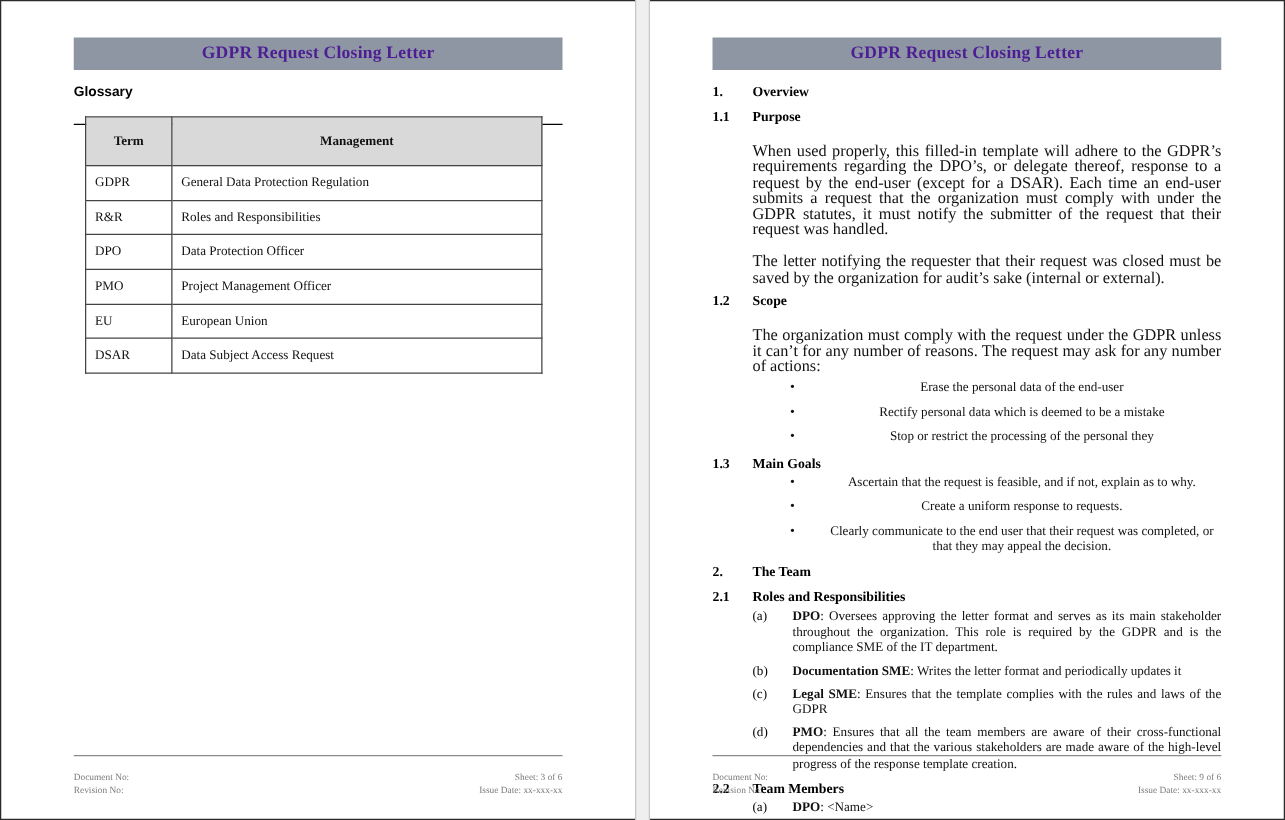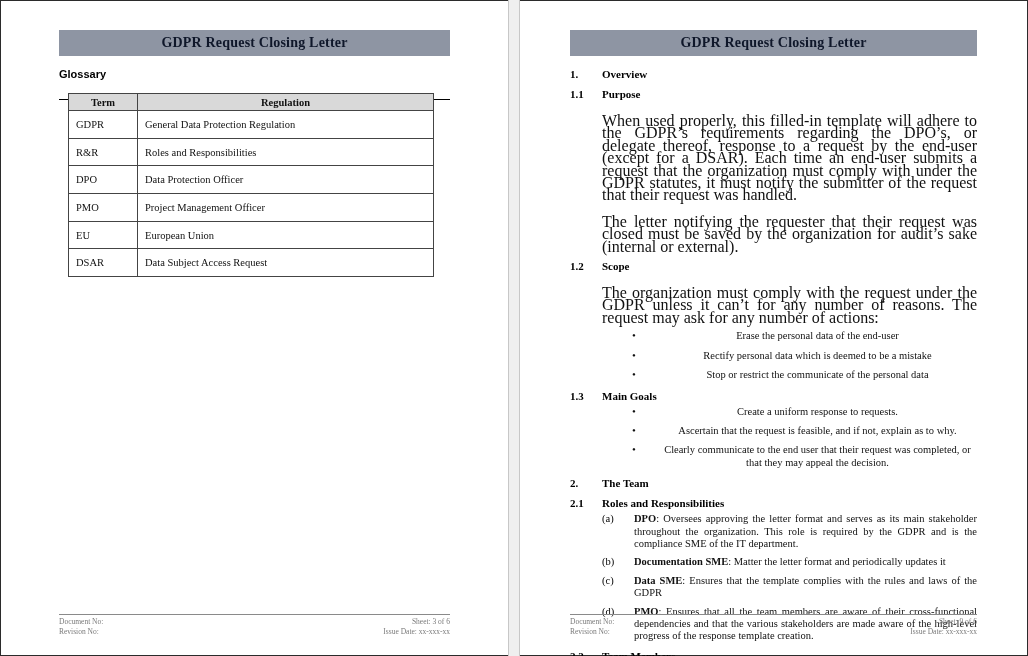--- a/index.html
+++ b/index.html
@@ -51,21 +51,21 @@
     position: absolute;
     left: 0; top: 0; right: 0; bottom: 0;
   }
 
   
   .title-bar {
     position: absolute;
     top: 29px;
     height: 26px;
     background: #8e95a3;
-    color: #0f172a;
+    color: #4c1d95;
     font-family: "Liberation Serif", serif;
     font-weight: bold;
     font-size: 14px;
     letter-spacing: 0.2px;
     display: flex;
     align-items: center;
     justify-content: center;
     text-align: center;
   }
   .page-left .title-bar  { left: 58px; right: 58px; }
@@ -102,21 +102,21 @@
     padding: 0 7px;
     box-sizing: border-box;
     vertical-align: middle;
     font-weight: normal;
   }
   .glossary-table thead th {
     background: #d9d9d9;
     font-weight: bold;
     text-align: center;
     font-size: 10.5px;
-    height: 17px;
+    height: 39px;
   }
   .col-term { width: 69px; }
   .col-desc { width: 296px; }
 
   
   .content {
     position: absolute;
     left: 50px;
     right: 50px;
     top: 66px;
@@ -137,21 +137,21 @@
   .sec-title {
     font-weight: bold;
     font-size: 11px;
     line-height: 14px;
   }
   .sec-l1 { margin-top: 0px; margin-bottom: 6px; }
   .sec-l2 { margin-top: 6px; margin-bottom: 3px; }
 
   .para {
     margin-left: 32px;
-    font-size: 16px;
+    font-size: 13px;
     line-height: 12.4px;
     text-align: justify;
     margin-bottom: 6px;
     color: #111111;
     margin-top: 14px;
   }
 
   .bullets {
     margin: 0 0 4px 0;
     padding: 0;
@@ -199,21 +199,21 @@
     text-align: justify;
     color: #111111;
   }
   .alpha-text b { font-weight: bold; }
 
   
   .footer {
     position: absolute;
     bottom: 18px;
     border-top: 1.2px solid #8a8a8a;
-    padding-top: 2px;
+    padding-top: 12px;
     display: flex;
     justify-content: space-between;
     font-size: 7.5px;
     line-height: 10px;
     color: #7a7a7a;
     font-family: "Liberation Serif", serif;
     margin-top: 44px;
   }
   .page-left .footer  { left: 58px; right: 58px; }
   .page-right .footer { left: 50px; right: 50px; }
@@ -228,21 +228,21 @@
     <div class="page-body">
 
       <div class="title-bar">GDPR Request Closing Letter</div>
 
       <div class="glossary-heading">Glossary</div>
 
       <table class="glossary-table">
         <thead>
           <tr>
             <th class="col-term">Term</th>
-            <th class="col-desc">Regulation</th>
+            <th class="col-desc">Management</th>
           </tr>
         </thead>
         <tbody>
           <tr>
             <td>GDPR</td>
             <td>General Data Protection Regulation</td>
           </tr>
           <tr>
             <td>R&amp;R</td>
             <td>Roles and Responsibilities</td>
@@ -302,54 +302,54 @@
         <div class="para">The letter notifying the requester that their request was closed must be saved by the organization for audit’s sake (internal or external).</div>
 
         <div class="sec sec-l2">
           <div class="sec-num">1.2</div>
           <div class="sec-title">Scope</div>
         </div>
         <div class="para">The organization must comply with the request under the GDPR unless it can’t for any number of reasons. The request may ask for any number of actions:</div>
         <ul class="bullets">
           <li>Erase the personal data of the end-user</li>
           <li>Rectify personal data which is deemed to be a mistake</li>
-          <li>Stop or restrict the communicate of the personal data</li>
+          <li>Stop or restrict the processing of the personal they</li>
         </ul>
 
         <div class="sec sec-l2">
           <div class="sec-num">1.3</div>
           <div class="sec-title">Main Goals</div>
         </div>
         <ul class="bullets">
+          <li>Ascertain that the request is feasible, and if not, explain as to why.</li>
           <li>Create a uniform response to requests.</li>
-          <li>Ascertain that the request is feasible, and if not, explain as to why.</li>
           <li>Clearly communicate to the end user that their request was completed, or that they may appeal the decision.</li>
         </ul>
 
         <div class="sec sec-l1">
           <div class="sec-num">2.</div>
           <div class="sec-title">The Team</div>
         </div>
 
         <div class="sec sec-l2">
           <div class="sec-num">2.1</div>
           <div class="sec-title">Roles and Responsibilities</div>
         </div>
         <ul class="alpha-list">
           <li>
             <div class="alpha-label">(a)</div>
             <div class="alpha-text"><b>DPO</b><span>: Oversees approving the letter format and serves as its main stakeholder throughout the organization. This role is required by the GDPR and is the compliance SME of the IT department.</span></div>
           </li>
           <li>
             <div class="alpha-label">(b)</div>
-            <div class="alpha-text"><b>Documentation SME</b><span>: Matter the letter format and periodically updates it</span></div>
+            <div class="alpha-text"><b>Documentation SME</b><span>: Writes the letter format and periodically updates it</span></div>
           </li>
           <li>
             <div class="alpha-label">(c)</div>
-            <div class="alpha-text"><b>Data SME</b><span>: Ensures that the template complies with the rules and laws of the GDPR</span></div>
+            <div class="alpha-text"><b>Legal SME</b><span>: Ensures that the template complies with the rules and laws of the GDPR</span></div>
           </li>
           <li>
             <div class="alpha-label">(d)</div>
             <div class="alpha-text"><b>PMO</b><span>: Ensures that all the team members are aware of their cross-functional dependencies and that the various stakeholders are made aware of the high-level progress of the response template creation.</span></div>
           </li>
         </ul>
 
         <div class="sec sec-l2">
           <div class="sec-num">2.2</div>
           <div class="sec-title">Team Members</div>

